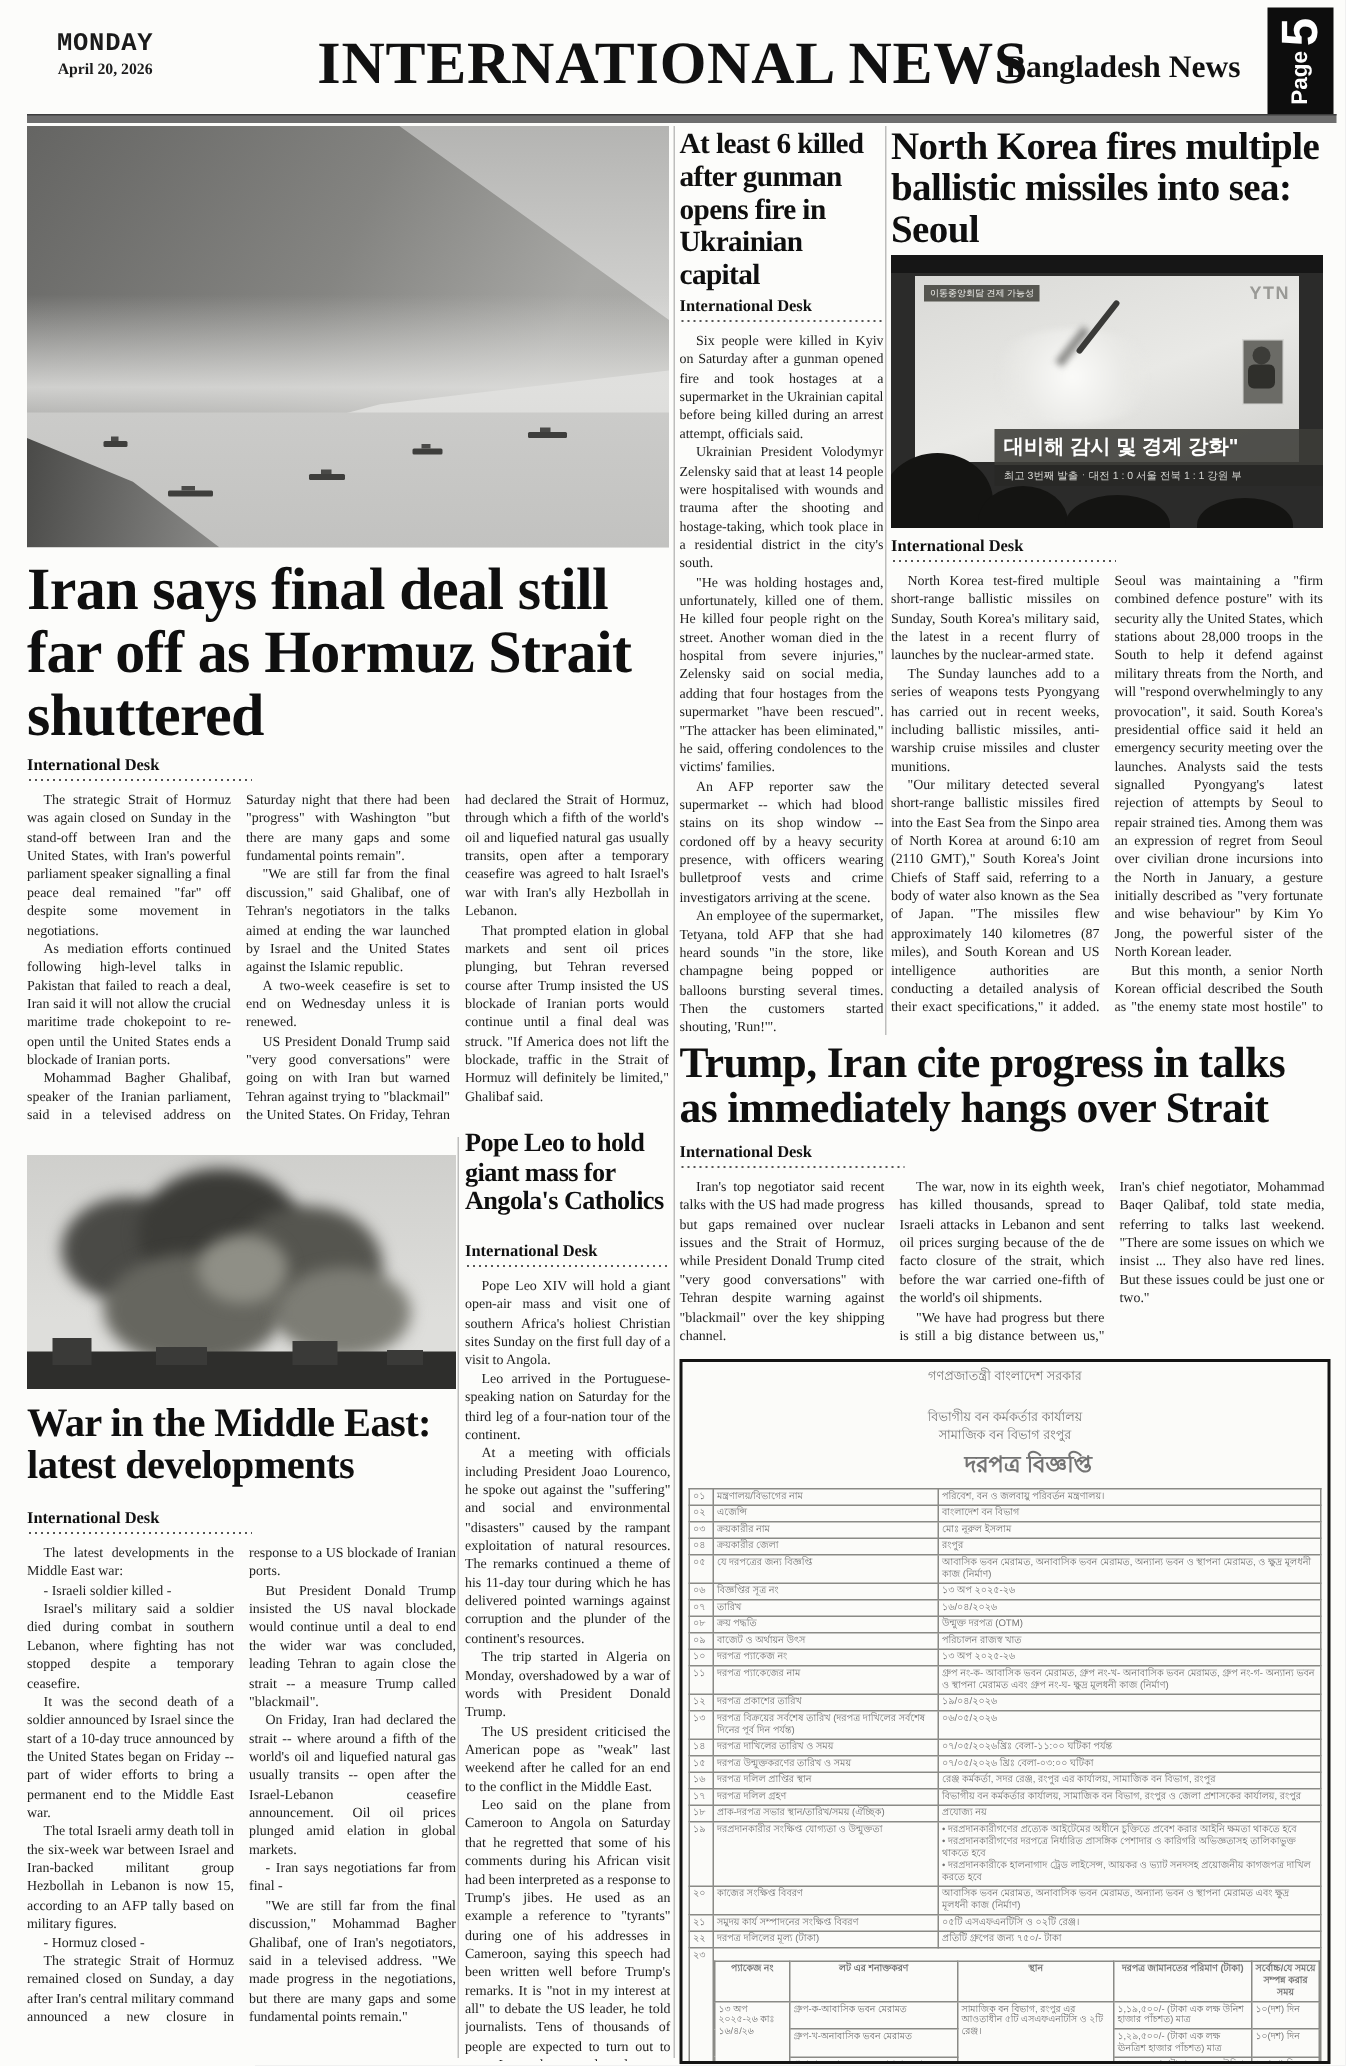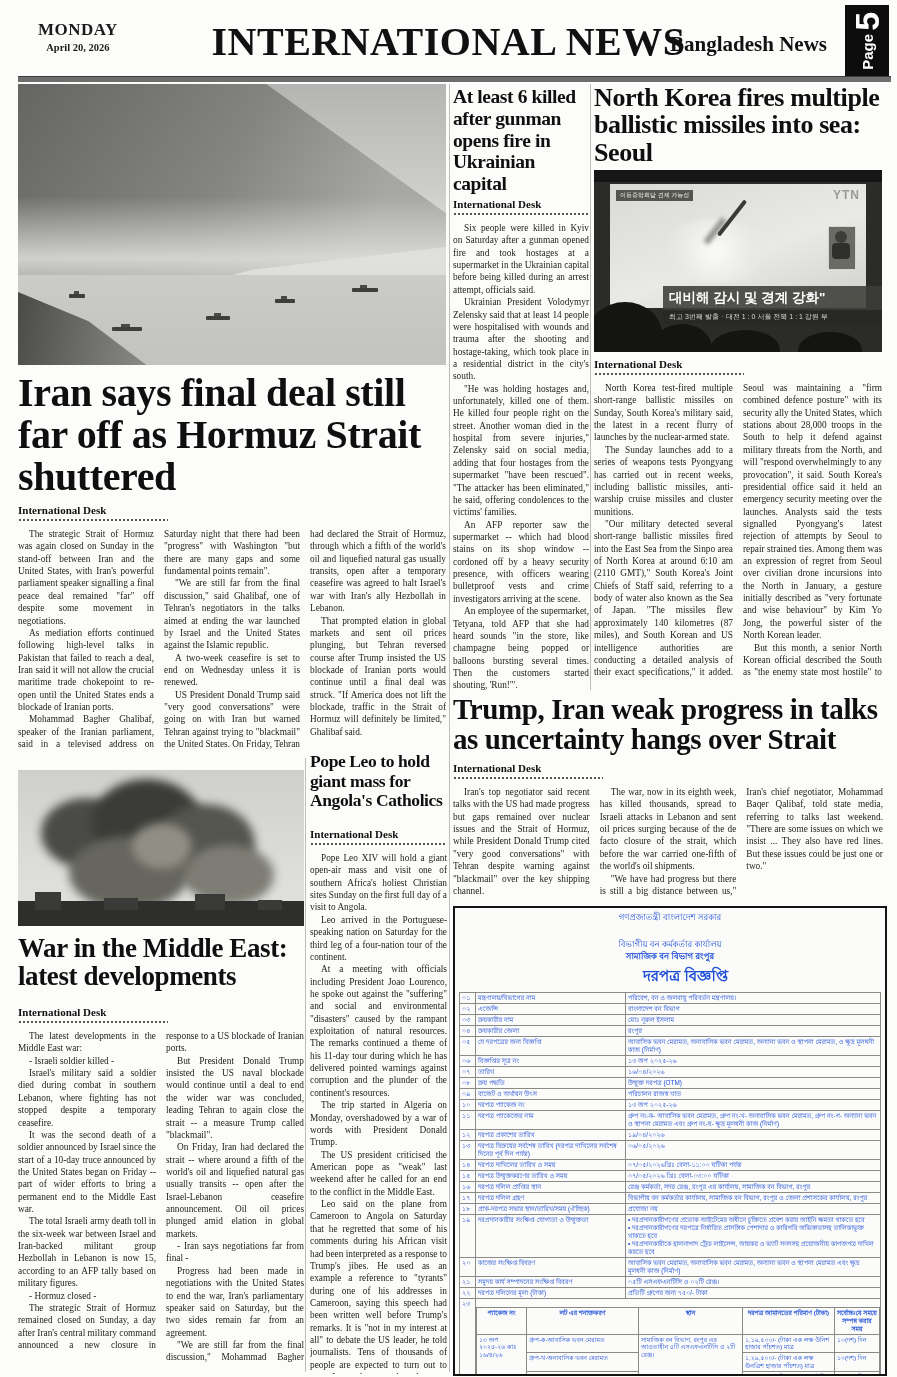--- a/index.html
+++ b/index.html
@@ -1,21 +1,21 @@
 <!DOCTYPE html>
 <html><head>
 <meta charset="utf-8">
 <style>
   html,body{margin:0;padding:0;background:#e8e8e8;}
   .page{position:relative;width:897px;height:1377px;background:#fcfcfa;overflow:hidden;
         font-family:"Liberation Serif",serif;color:#1b1b1b;}
   
   .masthead{position:absolute;left:0;top:0;width:100%;height:72px;}
   .mast-day{position:absolute;left:38px;top:20px;text-align:center;}
-  .mast-day .d1{font-size:17px;font-weight:bold;letter-spacing:.5px;}
+  .mast-day .d1{font-size:17px;font-weight:bold;letter-spacing:.5px;font-family:Liberation Mono, monospace;}
   .mast-day .d2{font-size:10.5px;font-weight:bold;margin-top:2px;}
   .mast-title{position:absolute;left:0;right:0;top:18px;text-align:center;
               font-size:40px;font-weight:bold;letter-spacing:.5px;color:#111;}
   .mast-brand{position:absolute;right:70px;top:32px;font-size:21px;font-weight:bold;color:#111;}
   .pagebox{position:absolute;right:8px;top:5px;width:44px;height:72px;background:#0d0d0d;color:#fff;
            display:flex;align-items:center;justify-content:center;}
   .pagebox .vert{writing-mode:vertical-rl;transform:rotate(180deg);display:flex;align-items:center;gap:3px;
                  font-family:"Liberation Sans",sans-serif;font-weight:bold;}
   .pagebox .p-word{font-size:15px;}
   .pagebox .p-num{font-size:34px;line-height:1;}
@@ -63,21 +63,21 @@
   .p3-inset{position:absolute;right:10px;top:34%;width:26px;height:42px;background:#6b6b66;border:1px solid #d5d5d2;}
   .p3-inset .head{position:absolute;left:6px;top:4px;width:12px;height:12px;border-radius:50%;background:#3c3c38;}
   .p3-inset .body{position:absolute;left:3px;top:16px;width:18px;height:16px;border-radius:4px;background:#2f2f2b;}
   .p3-caption{position:absolute;left:24%;right:0;bottom:42px;background:rgba(60,60,56,.88);color:#fff;
               font-family:"Liberation Sans",sans-serif;font-weight:bold;font-size:13.5px;padding:3px 6px;white-space:nowrap;}
   .p3-ticker{position:absolute;left:24%;right:0;bottom:28px;background:rgba(40,40,38,.85);color:#d8d8d4;
              font-family:"Liberation Sans",sans-serif;font-size:7px;padding:2px 6px;white-space:nowrap;overflow:hidden;}
   .sil{position:absolute;background:#141412;border-radius:50% 50% 20% 20%;}
   
   .notice{position:absolute;border:2px solid #141414;background:#fbfbf9;overflow:hidden;
-          font-family:"Liberation Sans",sans-serif;color:#1d4ed8;}
+          font-family:"Liberation Sans",sans-serif;color:#737373;}
   .notice-head{text-align:center;font-size:8.5px;line-height:1.35;margin-top:4px;}
   .notice-title{text-align:center;font-size:15px;font-weight:bold;margin:2px 0 3px 0;padding-left:31px;}
   .ntable{border-collapse:collapse;width:422px;margin:0 auto;table-layout:fixed;}
   .ntable td,.ntable th{border:1px solid #8a8a86;padding:1px 2px;font-size:6.4px;line-height:1.25;
                         vertical-align:top;text-align:left;white-space:pre-line;word-wrap:break-word;}
   .ntable .c-no{width:16px;}
   .ntable .c-label{width:150px;}
   .pkg{border-collapse:collapse;width:100%;table-layout:fixed;}
   .pkg td,.pkg th{border:1px solid #8a8a86;padding:1px 2px;font-size:6.2px;line-height:1.25;vertical-align:top;white-space:pre-line;word-wrap:break-word;}
   .pkg th{font-weight:bold;text-align:center;}
@@ -159,21 +159,20 @@
       <p>The latest developments in the Middle East war:</p>
       <p>- Israeli soldier killed -</p>
       <p>Israel's military said a soldier died during combat in southern Lebanon, where fighting has not stopped despite a temporary ceasefire.</p>
       <p>It was the second death of a soldier announced by Israel since the start of a 10-day truce announced by the United States began on Friday -- part of wider efforts to bring a permanent end to the Middle East war.</p>
       <p>The total Israeli army death toll in the six-week war between Israel and Iran-backed militant group Hezbollah in Lebanon is now 15, according to an AFP tally based on military figures.</p>
       <p>- Hormuz closed -</p>
       <p>The strategic Strait of Hormuz remained closed on Sunday, a day after Iran's central military command announced a new closure in response to a US blockade of Iranian ports.</p>
       <p>But President Donald Trump insisted the US naval blockade would continue until a deal to end the wider war was concluded, leading Tehran to again close the strait -- a measure Trump called "blackmail".</p>
       <p>On Friday, Iran had declared the strait -- where around a fifth of the world's oil and liquefied natural gas usually transits -- open after the Israel-Lebanon ceasefire announcement. Oil oil prices plunged amid elation in global markets.</p>
       <p>- Iran says negotiations far from final -</p>
-      <p>Progress had been made in negotiations with the United States to end the war, Iran's parliamentary speaker said on Saturday, but the two sides remain far from an agreement.</p>
       <p>"We are still far from the final discussion," Mohammad Bagher Ghalibaf, one of Iran's negotiators, said in a televised address. "We made progress in the negotiations, but there are many gaps and some fundamental points remain."</p>
     </div>
 
   <div class="headline" style="left:310px;top:752px;width:137px;font-size:17.5px;line-height:1.12;">Pope Leo to hold giant mass for Angola's Catholics</div>
   <div class="byline" style="left:310px;top:828px;width:137px;">
     <span>International Desk</span>
     <div class="dotline"></div>
   </div>
   <div class="bodytext" style="left:310px;top:852px;width:137px;height:522px;">
       <p>Pope Leo XIV will hold a giant open-air mass and visit one of southern Africa's holiest Christian sites Sunday on the first full day of a visit to Angola.</p>
@@ -223,35 +222,35 @@
     <span>International Desk</span>
     <div class="dotline"></div>
   </div>
   <div class="bodytext cols2" style="left:594px;top:382px;width:288px;height:308px;">
       <p>North Korea test-fired multiple short-range ballistic missiles on Sunday, South Korea's military said, the latest in a recent flurry of launches by the nuclear-armed state.</p>
       <p>The Sunday launches add to a series of weapons tests Pyongyang has carried out in recent weeks, including ballistic missiles, anti-warship cruise missiles and cluster munitions.</p>
       <p>"Our military detected several short-range ballistic missiles fired into the East Sea from the Sinpo area of North Korea at around 6:10 am (2110 GMT)," South Korea's Joint Chiefs of Staff said, referring to a body of water also known as the Sea of Japan. "The missiles flew approximately 140 kilometres (87 miles), and South Korean and US intelligence authorities are conducting a detailed analysis of their exact specifications," it added. Seoul was maintaining a "firm combined defence posture" with its security ally the United States, which stations about 28,000 troops in the South to help it defend against military threats from the North, and will "respond overwhelmingly to any provocation", it said. South Korea's presidential office said it held an emergency security meeting over the launches. Analysts said the tests signalled Pyongyang's latest rejection of attempts by Seoul to repair strained ties. Among them was an expression of regret from Seoul over civilian drone incursions into the North in January, a gesture initially described as "very fortunate and wise behaviour" by Kim Yo Jong, the powerful sister of the North Korean leader.</p>
       <p>But this month, a senior North Korean official described the South as "the enemy state most hostile" to Pyongyang, reviving a label previously used by leader Kim Jong Un. North Korea is subject to multiple United Nations sanctions banning its nuclear weapons development and use of ballistic missile technology, restrictions it has repeatedly flouted. "Pyongyang must immediately halt its successive missile provocations that are heightening tensions," Seoul's defence ministry said in a statement. The North should "actively engage in the South Korean government's efforts to establish peace", it added. Earlier in April, Kim Jong Un oversaw tests of strategic cruise missiles launched from a naval warship, with official photos showing him watching the firings flanked by military officials.</p>
     </div>
 
-  <div class="headline" style="left:453px;top:694px;width:430px;font-size:29px;">Trump, Iran weak progress in talks as uncertainty hangs over Strait</div>
+  <div class="headline" style="left:453px;top:694px;width:430px;font-size:29px;">Trump, Iran cite progress in talks as immediately hangs over Strait</div>
   <div class="byline" style="left:453px;top:762px;width:150px;">
     <span>International Desk</span>
     <div class="dotline"></div>
   </div>
   <div class="bodytext cols3" style="left:453px;top:786px;width:430px;height:114px;">
       <p>Iran's top negotiator said recent talks with the US had made progress but gaps remained over nuclear issues and the Strait of Hormuz, while President Donald Trump cited "very good conversations" with Tehran despite warning against "blackmail" over the key shipping channel.</p>
       <p>The war, now in its eighth week, has killed thousands, spread to Israeli attacks in Lebanon and sent oil prices surging because of the de facto closure of the strait, which before the war carried one-fifth of the world's oil shipments.</p>
       <p>"We have had progress but there is still a big distance between us," Iran's chief negotiator, Mohammad Baqer Qalibaf, told state media, referring to talks last weekend. "There are some issues on which we insist ... They also have red lines. But these issues could be just one or two."</p>
     </div>
 
   <div class="notice" style="left:453px;top:906px;width:430px;height:466px;">
     <div class="notice-head">গণপ্রজাতন্ত্রী বাংলাদেশ সরকার</div>
     <div class="notice-head" style="margin-top:16px;">বিভাগীয় বন কর্মকর্তার কার্যালয়</div>
-    <div class="notice-head" style="margin-top:0;font-weight:bold;">সামাজিক বন বিভাগ রংপুর</div>
+    <div class="notice-head" style="margin-top:0;">সামাজিক বন বিভাগ রংপুর</div>
     <div class="notice-title">দরপত্র বিজ্ঞপ্তি</div>
     <table class="ntable">
       <colgroup>
           <col class="c-no">
           <col class="c-label">
           <col>
         </colgroup>
       <tbody>
           <tr>
             <td>০১</td>

